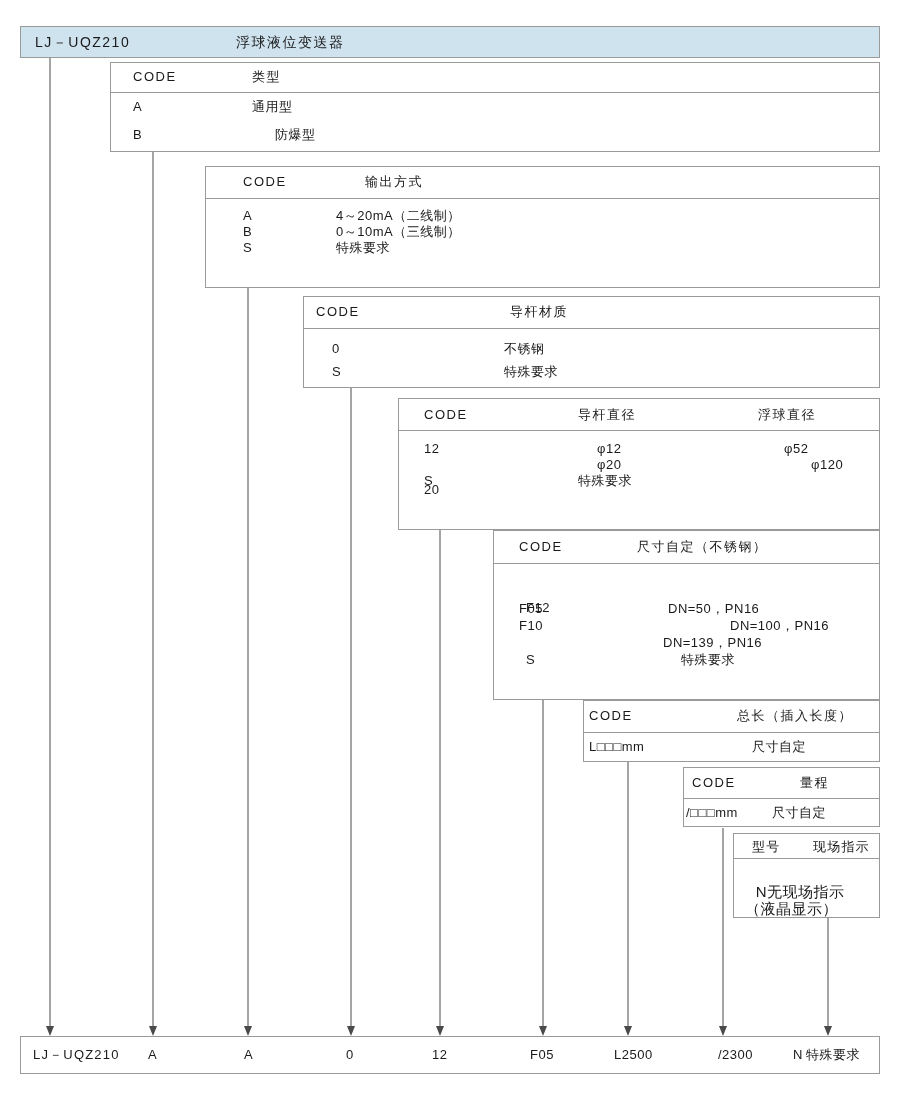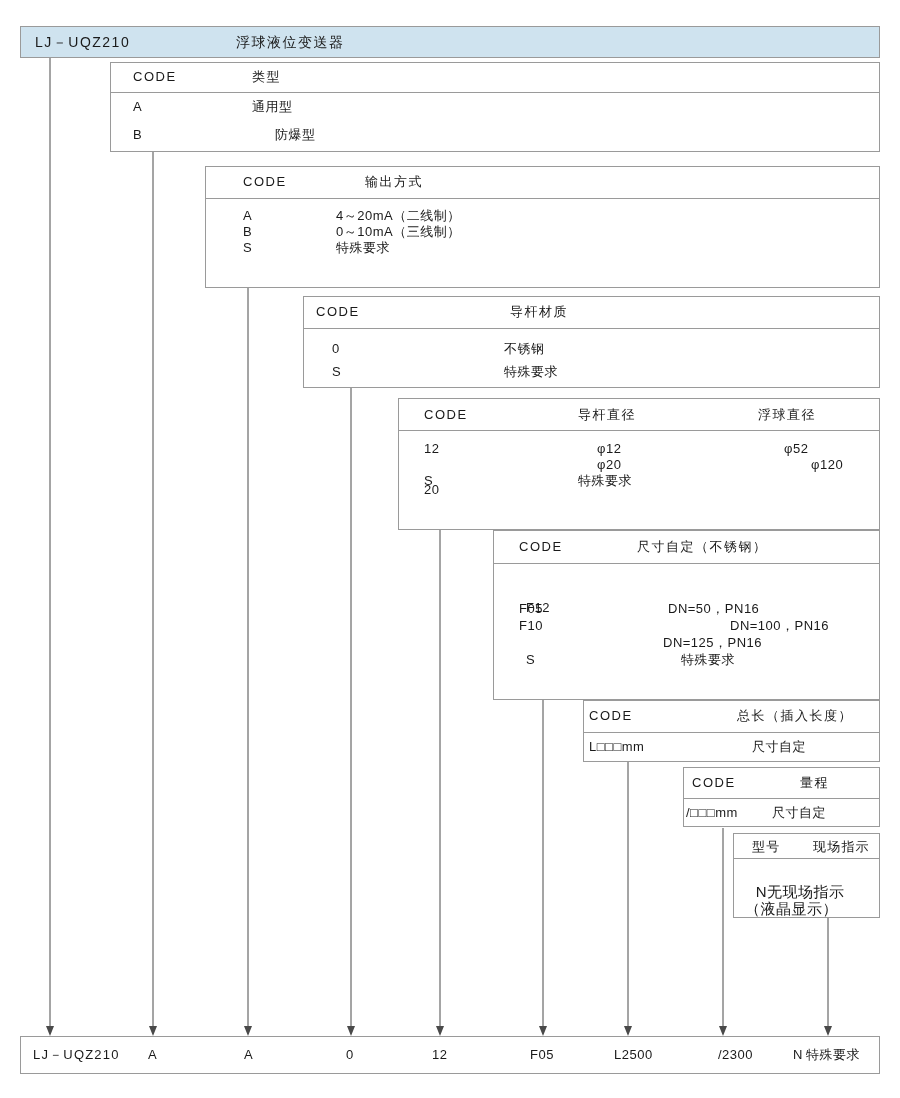--- a/index.html
+++ b/index.html
@@ -100,21 +100,21 @@
 
   <div class="box" style="left:493px;top:530px;width:387px;height:170px;"></div>
   <div class="sep" style="left:493px;top:563px;width:387px;"></div>
   <div class="txt" style="left:519px;top:539px;letter-spacing:1.5px;">CODE</div>
   <div class="txt" style="left:637px;top:539px;letter-spacing:1.5px;">尺寸自定（不锈钢）</div>
   <div class="txt" style="left:519px;top:601px;">F05</div>
   <div class="txt" style="left:668px;top:601px;">DN=50，PN16</div>
   <div class="txt" style="left:519px;top:618px;">F10</div>
   <div class="txt" style="left:701px;top:618px;margin-left:29px;">DN=100，PN16</div>
   <div class="txt" style="left:526px;top:600px;text-align:center;">F12</div>
-  <div class="txt" style="left:663px;top:635px;">DN=125，PN16</div>
+  <div class="txt" style="left:663px;top:635px;">DN=139，PN16</div>
   <div class="txt" style="left:526px;top:652px;">S</div>
   <div class="txt" style="left:681px;top:652px;">特殊要求</div>
 
   <div class="box" style="left:583px;top:700px;width:297px;height:62px;"></div>
   <div class="sep" style="left:583px;top:732px;width:297px;"></div>
   <div class="txt" style="left:589px;top:708px;letter-spacing:1.5px;">CODE</div>
   <div class="txt" style="left:737px;top:708px;letter-spacing:1.5px;">总长（插入长度）</div>
   <div class="txt" style="left:589px;top:739px;">L□□□mm</div>
   <div class="txt" style="left:752px;top:739px;">尺寸自定</div>
 

